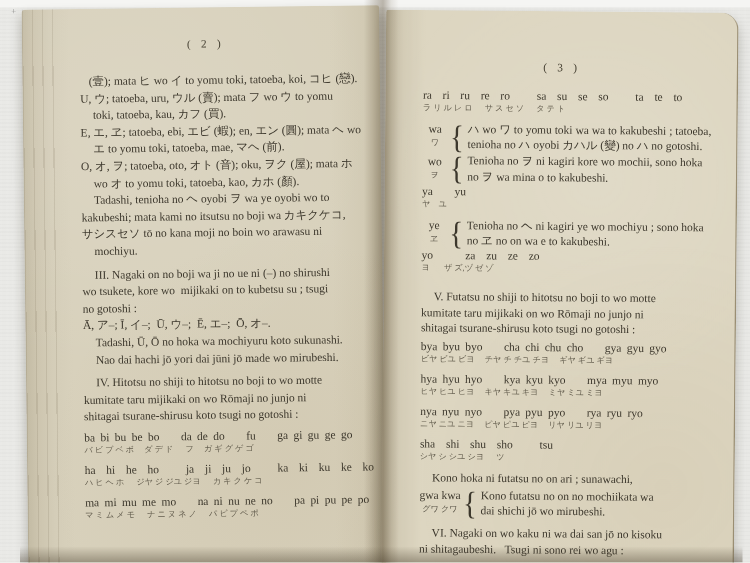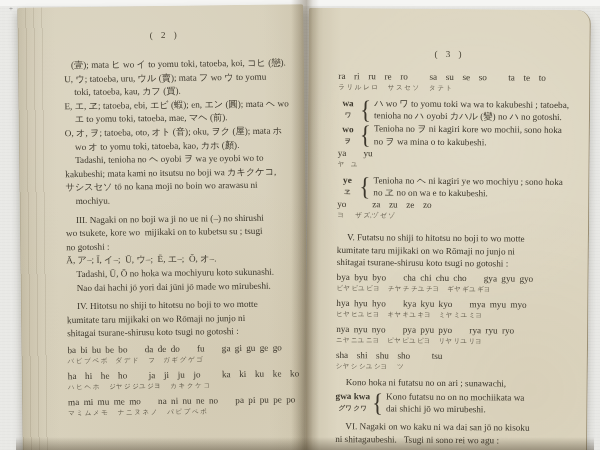--- a/index.html
+++ b/index.html
@@ -54,21 +54,21 @@
   .page-right .pagenum { left:126px; top:40px; }
   .textblock { position:absolute; }
   .tb-left  { left:46px; top:52px; width:234px; font-size:9.2px; line-height:13.6px; }
   .tb-right { left:30px; top:62px; width:242px; font-size:9.2px; line-height:12.4px; }
   .line { white-space:pre-wrap; }
   .ind1 { text-indent:10px; }
   .ind2 { text-indent:7px; }
   .roma { line-height:11px; margin-top:1px; word-spacing:2px; white-space:pre; }
   .kana { font-size:6.5px; line-height:10px; margin-bottom:5px; color:#4e483a; white-space:pre; opacity:.85; }
   .brace-row { display:flex; align-items:center; margin:1px 0; }
-  .brace-label { text-align:center; min-width:20px; line-height:11px;font-weight:bold; }
+  .brace-label { text-align:center; min-width:20px; line-height:11px; }
   .brace-label .kana-s { font-size:6.5px; opacity:.85; }
   .brace-glyph { font-size:23px; line-height:23px; transform:scaleY(1.12); margin:0 3px 0 2px; color:#3c372c; }
   .brace-text { line-height:12.2px; }
 </style>
 </head>
 <body>
 
 <div class="photo">
   <div class="top-light"></div>
   <div class="cloth-mark">+</div>

